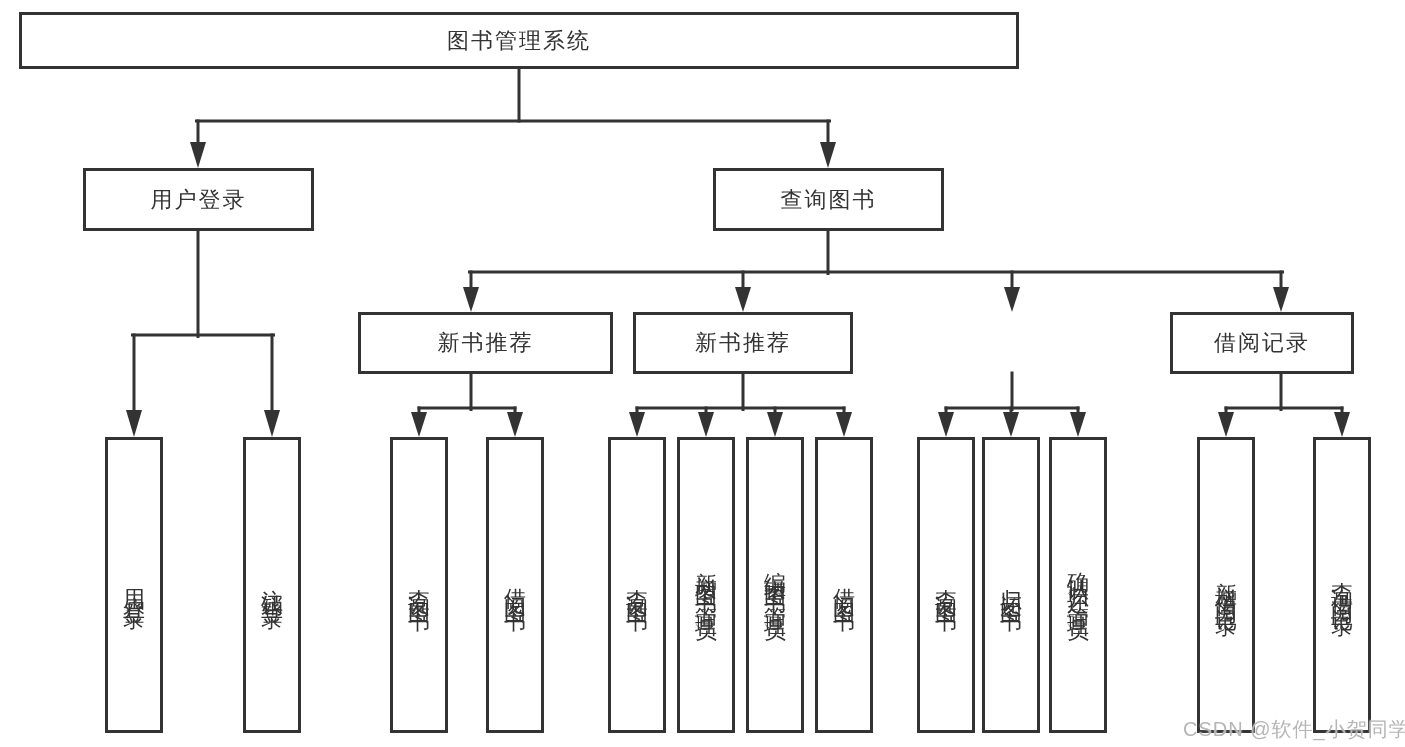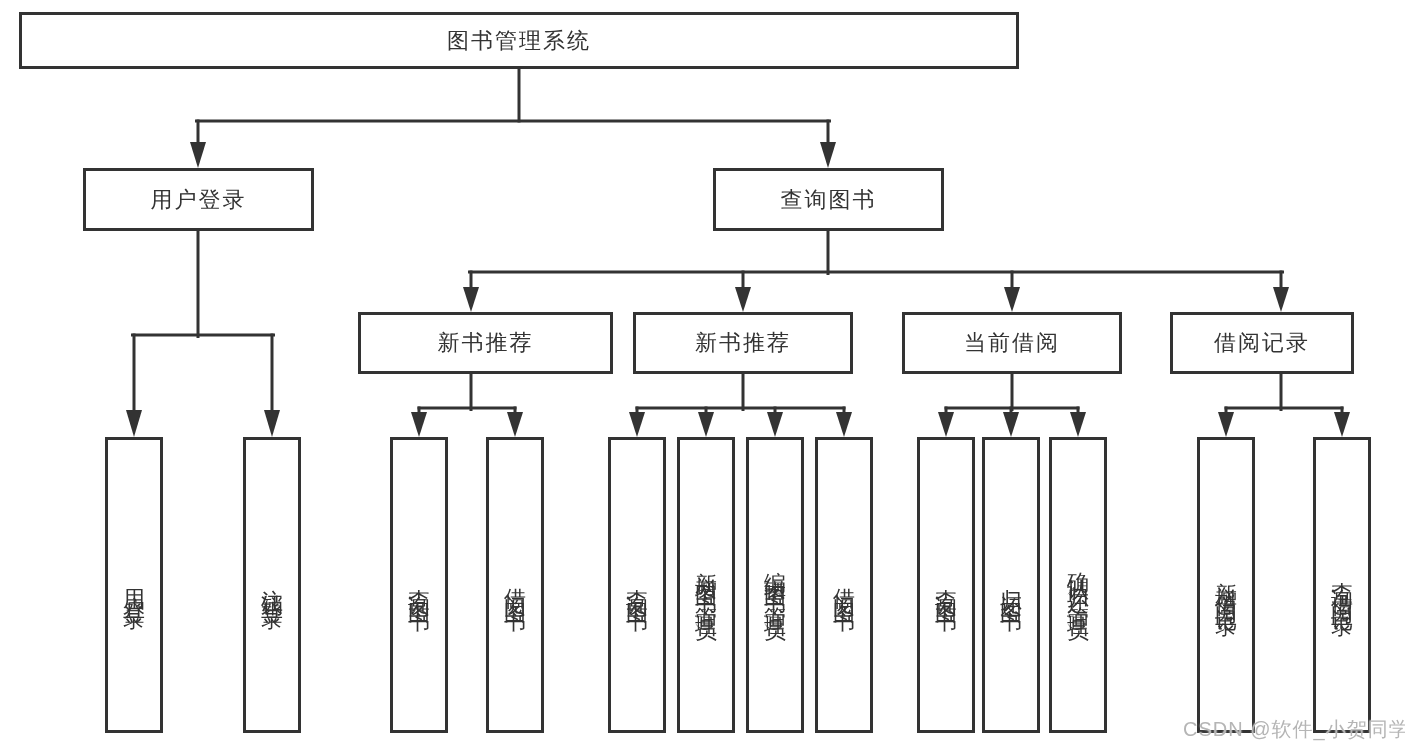--- a/index.html
+++ b/index.html
@@ -147,23 +147,20 @@
   <div class="node hbox n-mgmt">
     <span>查询图书</span>
   </div>
 
   <div class="node hbox mod m-rec">
     <span>新书推荐</span>
   </div>
   <div class="node hbox mod m-bor">
     <span>新书推荐</span>
   </div>
-  <div class="node hbox mod m-cur">
-    <span>当前借阅</span>
-  </div>
   <div class="node hbox mod m-log">
     <span>借阅记录</span>
   </div>
 
   <div class="node vbox" style="left:105px">
     <span>用户登录</span>
   </div>
   <div class="node vbox" style="left:243px">
     <span>注销登录</span>
   </div>

